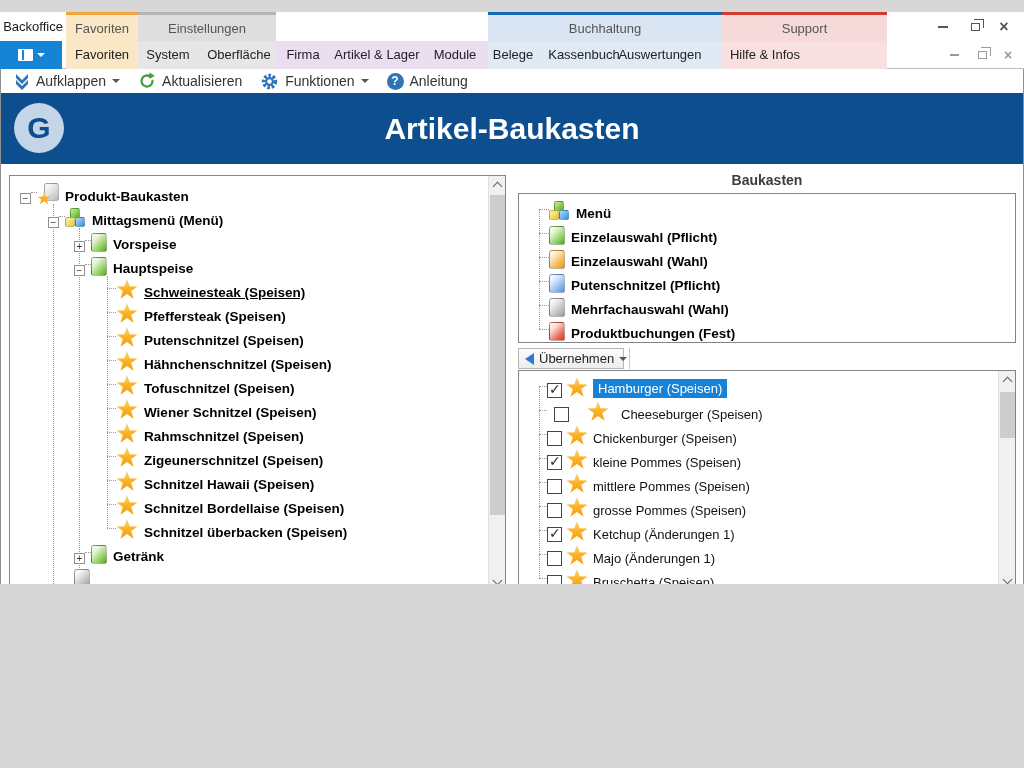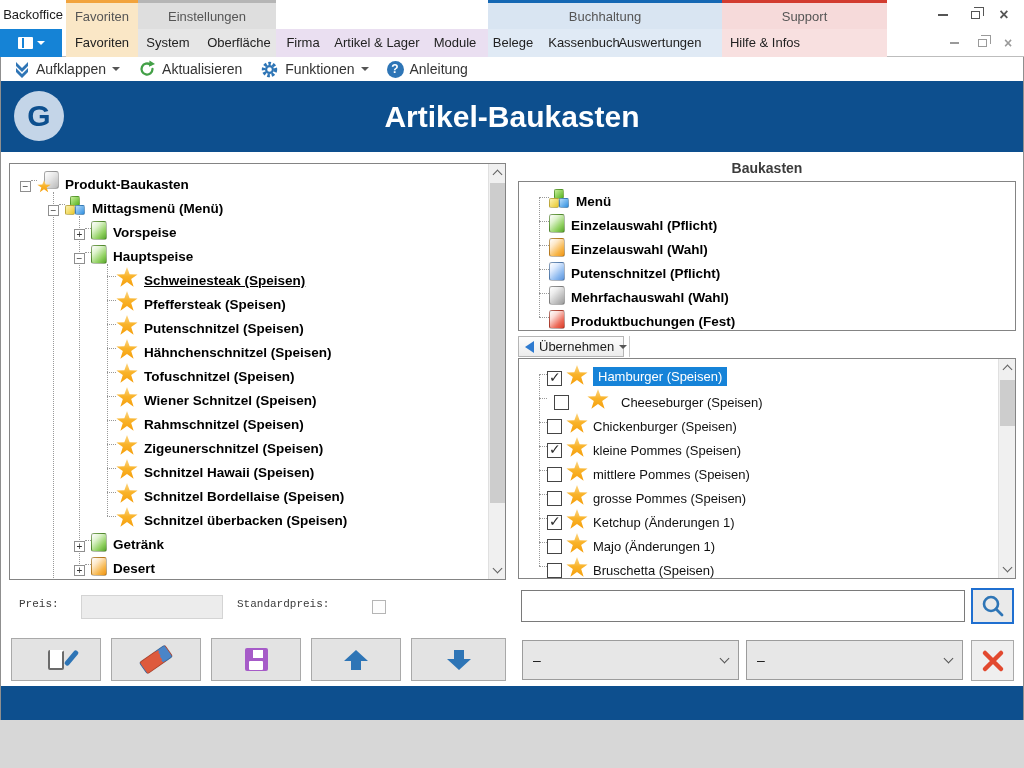--- a/index.html
+++ b/index.html
@@ -1,18 +1,18 @@
 <!DOCTYPE html>
 <html><head>
 <meta charset="utf-8">
 <style>
   html,body{margin:0;padding:0;background:#d7d7d7;}
   *{box-sizing:border-box;}
-  .screen{position:relative;width:1024px;height:720px;overflow:hidden;
-          font-family:"Liberation Sans","DejaVu Sans",sans-serif;background:#4d7c0f;}
+  .screen{position:relative;width:1024px;height:572px;overflow:hidden;
+          font-family:"Liberation Sans","DejaVu Sans",sans-serif;background:#4d7c0f;margin-top:12px;}
 
   
   .r1{position:absolute;left:0;top:0;width:1024px;height:29px;background:#fff;}
   .backstage{position:absolute;left:0;top:0;width:66px;height:29px;background:#fff;
              font-size:13px;color:#1a1a1a;display:flex;align-items:center;justify-content:center;}
   .grp{position:absolute;top:0;height:29px;font-size:13px;color:#555;
        display:flex;align-items:center;justify-content:center;border-top:3px solid transparent;}
   .g0{left:66px;width:72px;background:#fae7c6;border-top-color:#f2a33c;}
   .g1{left:138px;width:138px;background:#dedede;border-top-color:#b5b5b5;}
   .g2{left:276px;width:212px;background:#e4d9ec;border-top-color:#9b65bb;}
@@ -338,26 +338,20 @@
             <span class="star"></span>
           <span class="tlabel">Schnitzel überbacken (Speisen)</span>
         </div>
         <div class="trow" style="padding-left:64px;">
           <span class="exp plus"></span>
             <span class="hstub" style="width:6px;"></span>
           <span class="ficon f-green"></span>
           <span class="tlabel">Getränk</span>
         </div>
         <div class="trow" style="padding-left:64px;">
-          <span class="exp plus"></span>
-            <span class="hstub" style="width:6px;"></span>
-          <span class="ficon f-orange"></span>
-          <span class="tlabel">Desert</span>
-        </div>
-        <div class="trow" style="padding-left:64px;">
 
           <span class="ficon f-gray"></span>
         </div>
       </div>
       <div class="sbar">
         <span class="sarrow" style="top:0;">
             <span class="chev up"></span>
           </span>
         <div class="sthumb" style="top:19px;height:320px;"></div>
         <span class="sarrow" style="bottom:0;">

